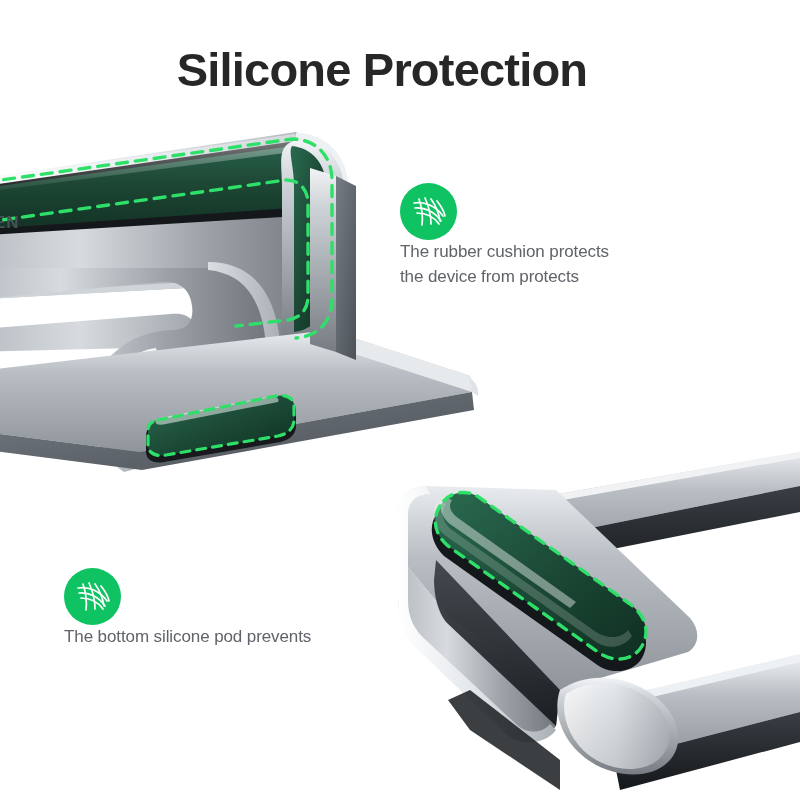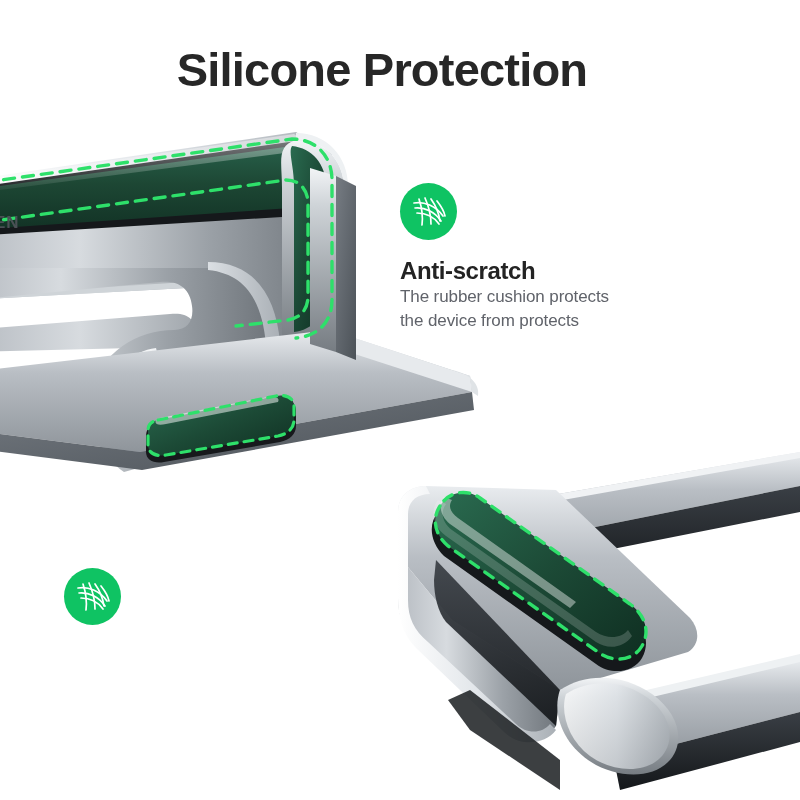--- a/index.html
+++ b/index.html
@@ -242,21 +242,20 @@
           <path d="M14,20 C24,18 36,23 43,33"></path>
           <path d="M15,25 C25,24 35,29 41,38"></path>
           <path d="M17,30 C26,30 34,34 39,41"></path>
           <path d="M19,16 C22,25 23,34 22,42"></path>
           <path d="M25,15 C29,24 31,33 31,41"></path>
           <path d="M31,16 C36,23 39,31 40,38"></path>
           <path d="M37,18 C41,23 44,28 45,33"></path>
         </g>
       </svg>
     </span>
-    <div class="f-title">Anti-scratch</div>
     <div class="f-body">
       <div>The rubber cushion protects</div>
       <div>the device from protects</div>
     </div>
   </div>
 
   <div class="feature" id="feature-anti-slippery">
     <span class="badge">
       <svg width="57" height="57" viewBox="0 0 57 57" xmlns="http://www.w3.org/2000/svg">
         <g fill="none" stroke="#ffffff" stroke-width="1.7" stroke-linecap="round">
@@ -264,16 +263,17 @@
           <path d="M15,25 C25,24 35,29 41,38"></path>
           <path d="M17,30 C26,30 34,34 39,41"></path>
           <path d="M19,16 C22,25 23,34 22,42"></path>
           <path d="M25,15 C29,24 31,33 31,41"></path>
           <path d="M31,16 C36,23 39,31 40,38"></path>
           <path d="M37,18 C41,23 44,28 45,33"></path>
         </g>
       </svg>
     </span>
     <div class="f-body">
+      <div>The bottom silicone pod prevents</div>
     </div>
   </div>
 
 </div>
 
 </body></html>

